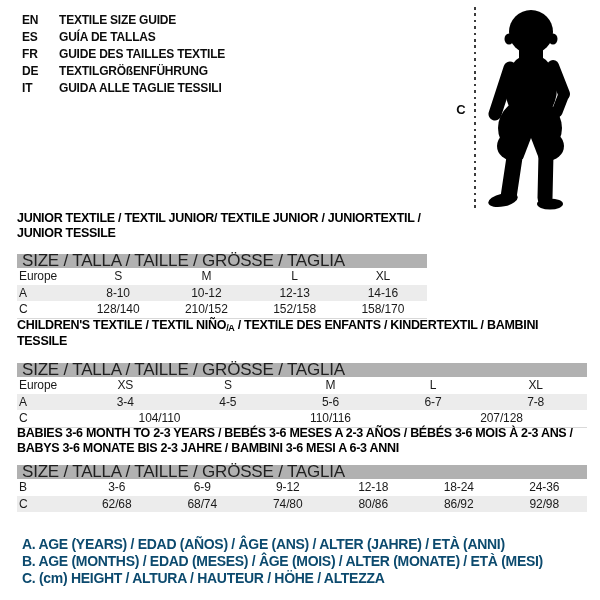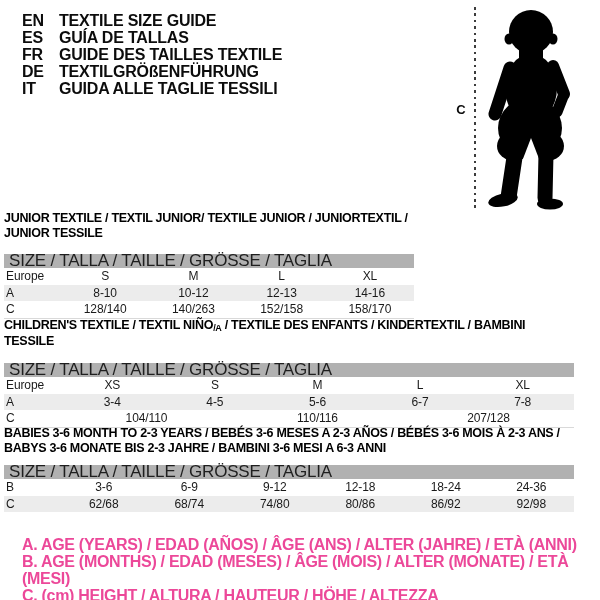--- a/index.html
+++ b/index.html
@@ -1,51 +1,51 @@
 <!DOCTYPE html>
 <html><head>
 <meta charset="utf-8">
 <style>
   html,body{margin:0;padding:0;background:#fff;}
   .canvas{position:relative;width:600px;height:600px;background:#ffffff;overflow:hidden;
           font-family:"Liberation Sans","DejaVu Sans",sans-serif;color:#111;}
 
   
   .lang-block{position:absolute;left:22px;top:12px;}
-  .lang-row{display:flex;line-height:17px;font-weight:bold;font-size:16px;letter-spacing:-0.2px;color:#0c0c0c;}
+  .lang-row{display:flex;line-height:17px;font-weight:bold;font-size:12px;letter-spacing:-0.2px;color:#0c0c0c;}
   .lang-code{width:37px;}
 
   
   .dash-line{position:absolute;left:474px;top:7px;width:2px;height:201px;
              background:repeating-linear-gradient(to bottom,#3c3c3c 0 2.6px,transparent 2.6px 6.4px);}
   .c-label{position:absolute;left:453px;top:102px;width:16px;text-align:center;
            font-weight:bold;font-size:13px;color:#0c0c0c;}
   .baby-svg{position:absolute;left:486px;top:6px;}
 
   
-  .size-table{position:absolute;left:4px;font-size:12px;color:#1a1a1a;letter-spacing:-0.1px;}
+  .size-table{position:absolute;left:17px;font-size:12px;color:#1a1a1a;letter-spacing:-0.1px;}
   .t0{top:211px;width:410px;}
   .t1{top:318px;width:570px;}
   .t2{top:426px;width:570px;}
   .tbl-title{font-weight:bold;font-size:12.5px;line-height:15px;letter-spacing:-0.3px;color:#000;}
   .t0 .tbl-title{margin-bottom:13px;}
   .t1 .tbl-title{margin-bottom:14px;}
   .t2 .tbl-title{margin-bottom:9px;}
   .sub{font-size:9px;position:relative;top:2px;}
   .size-bar{background:#b1b1b1;height:14px;line-height:14px;padding-left:5px;
             font-size:17px;color:#1f1f1f;letter-spacing:-0.2px;}
   .trow{display:flex;height:16.5px;align-items:center;line-height:16.5px;}
   .trow.shaded{background:#ececec;}
   .trow.bordered{border-bottom:1px solid #d9d9d9;}
   .trow .lbl{width:57px;padding-left:2px;box-sizing:border-box;}
   .trow .val{flex:1;text-align:center;}
 
   
   .footnotes{position:absolute;left:22px;top:536px;}
-  .fn-line{font-weight:bold;font-size:16px;line-height:17px;letter-spacing:-0.3px;color:#ec4899;}
+  .fn-line{font-weight:bold;font-size:14px;line-height:17px;letter-spacing:-0.3px;color:#0c4a6e;}
 </style>
 </head>
 <body>
 
 <div class="canvas">
 
   <div class="lang-block">
       <div class="lang-row">
         <div class="lang-code">EN</div>
         <div class="lang-title">TEXTILE SIZE GUIDE</div>
@@ -113,21 +113,21 @@
         <div class="trow shaded">
           <div class="lbl">A</div>
           <div class="val">8-10</div>
           <div class="val">10-12</div>
           <div class="val">12-13</div>
           <div class="val">14-16</div>
         </div>
         <div class="trow bordered">
           <div class="lbl">C</div>
           <div class="val">128/140</div>
-          <div class="val">140/263</div>
+          <div class="val">210/152</div>
           <div class="val">152/158</div>
           <div class="val">158/170</div>
         </div>
       </div>
       <div class="size-table t1">
         <div class="tbl-title"><span>CHILDREN'S TEXTILE / TEXTIL NIÑO</span><span class="sub">/A</span><span> / TEXTILE DES ENFANTS / KINDERTEXTIL / BAMBINI TESSILE</span></div>
         <div class="size-bar">SIZE / TALLA / TAILLE / GRÖSSE / TAGLIA</div>
         <div class="trow">
           <div class="lbl">Europe</div>
           <div class="val">XS</div>

